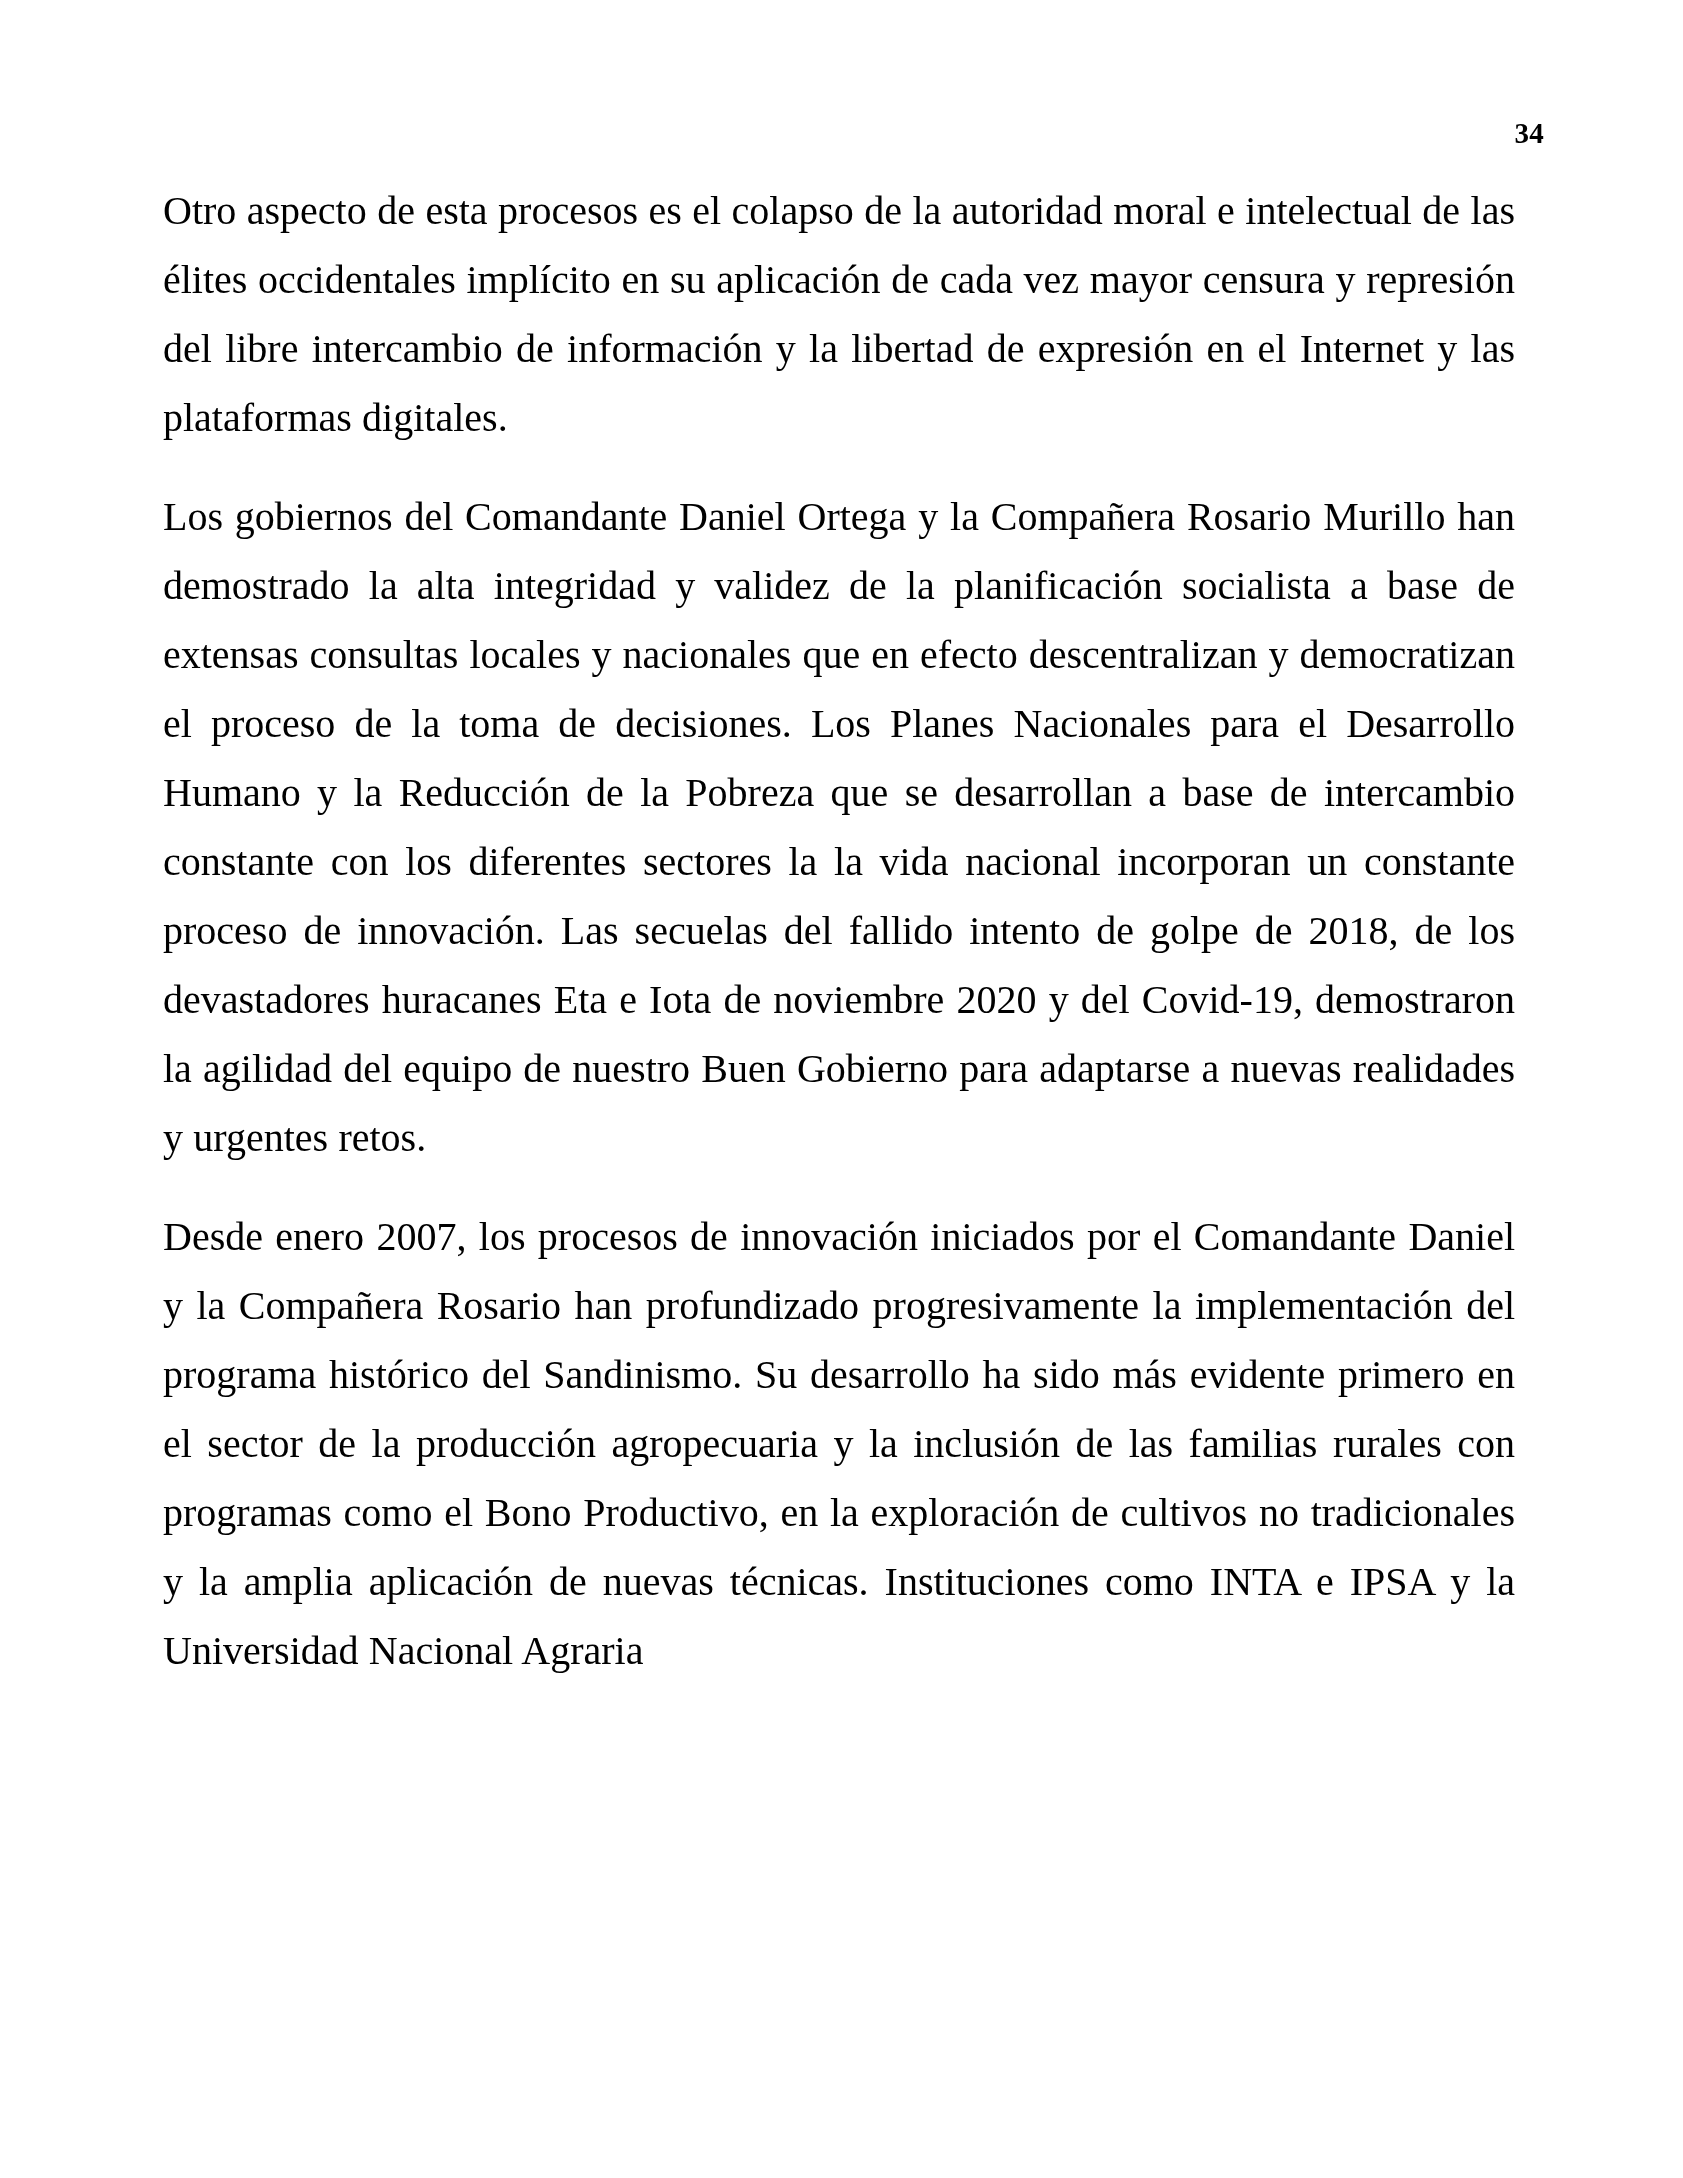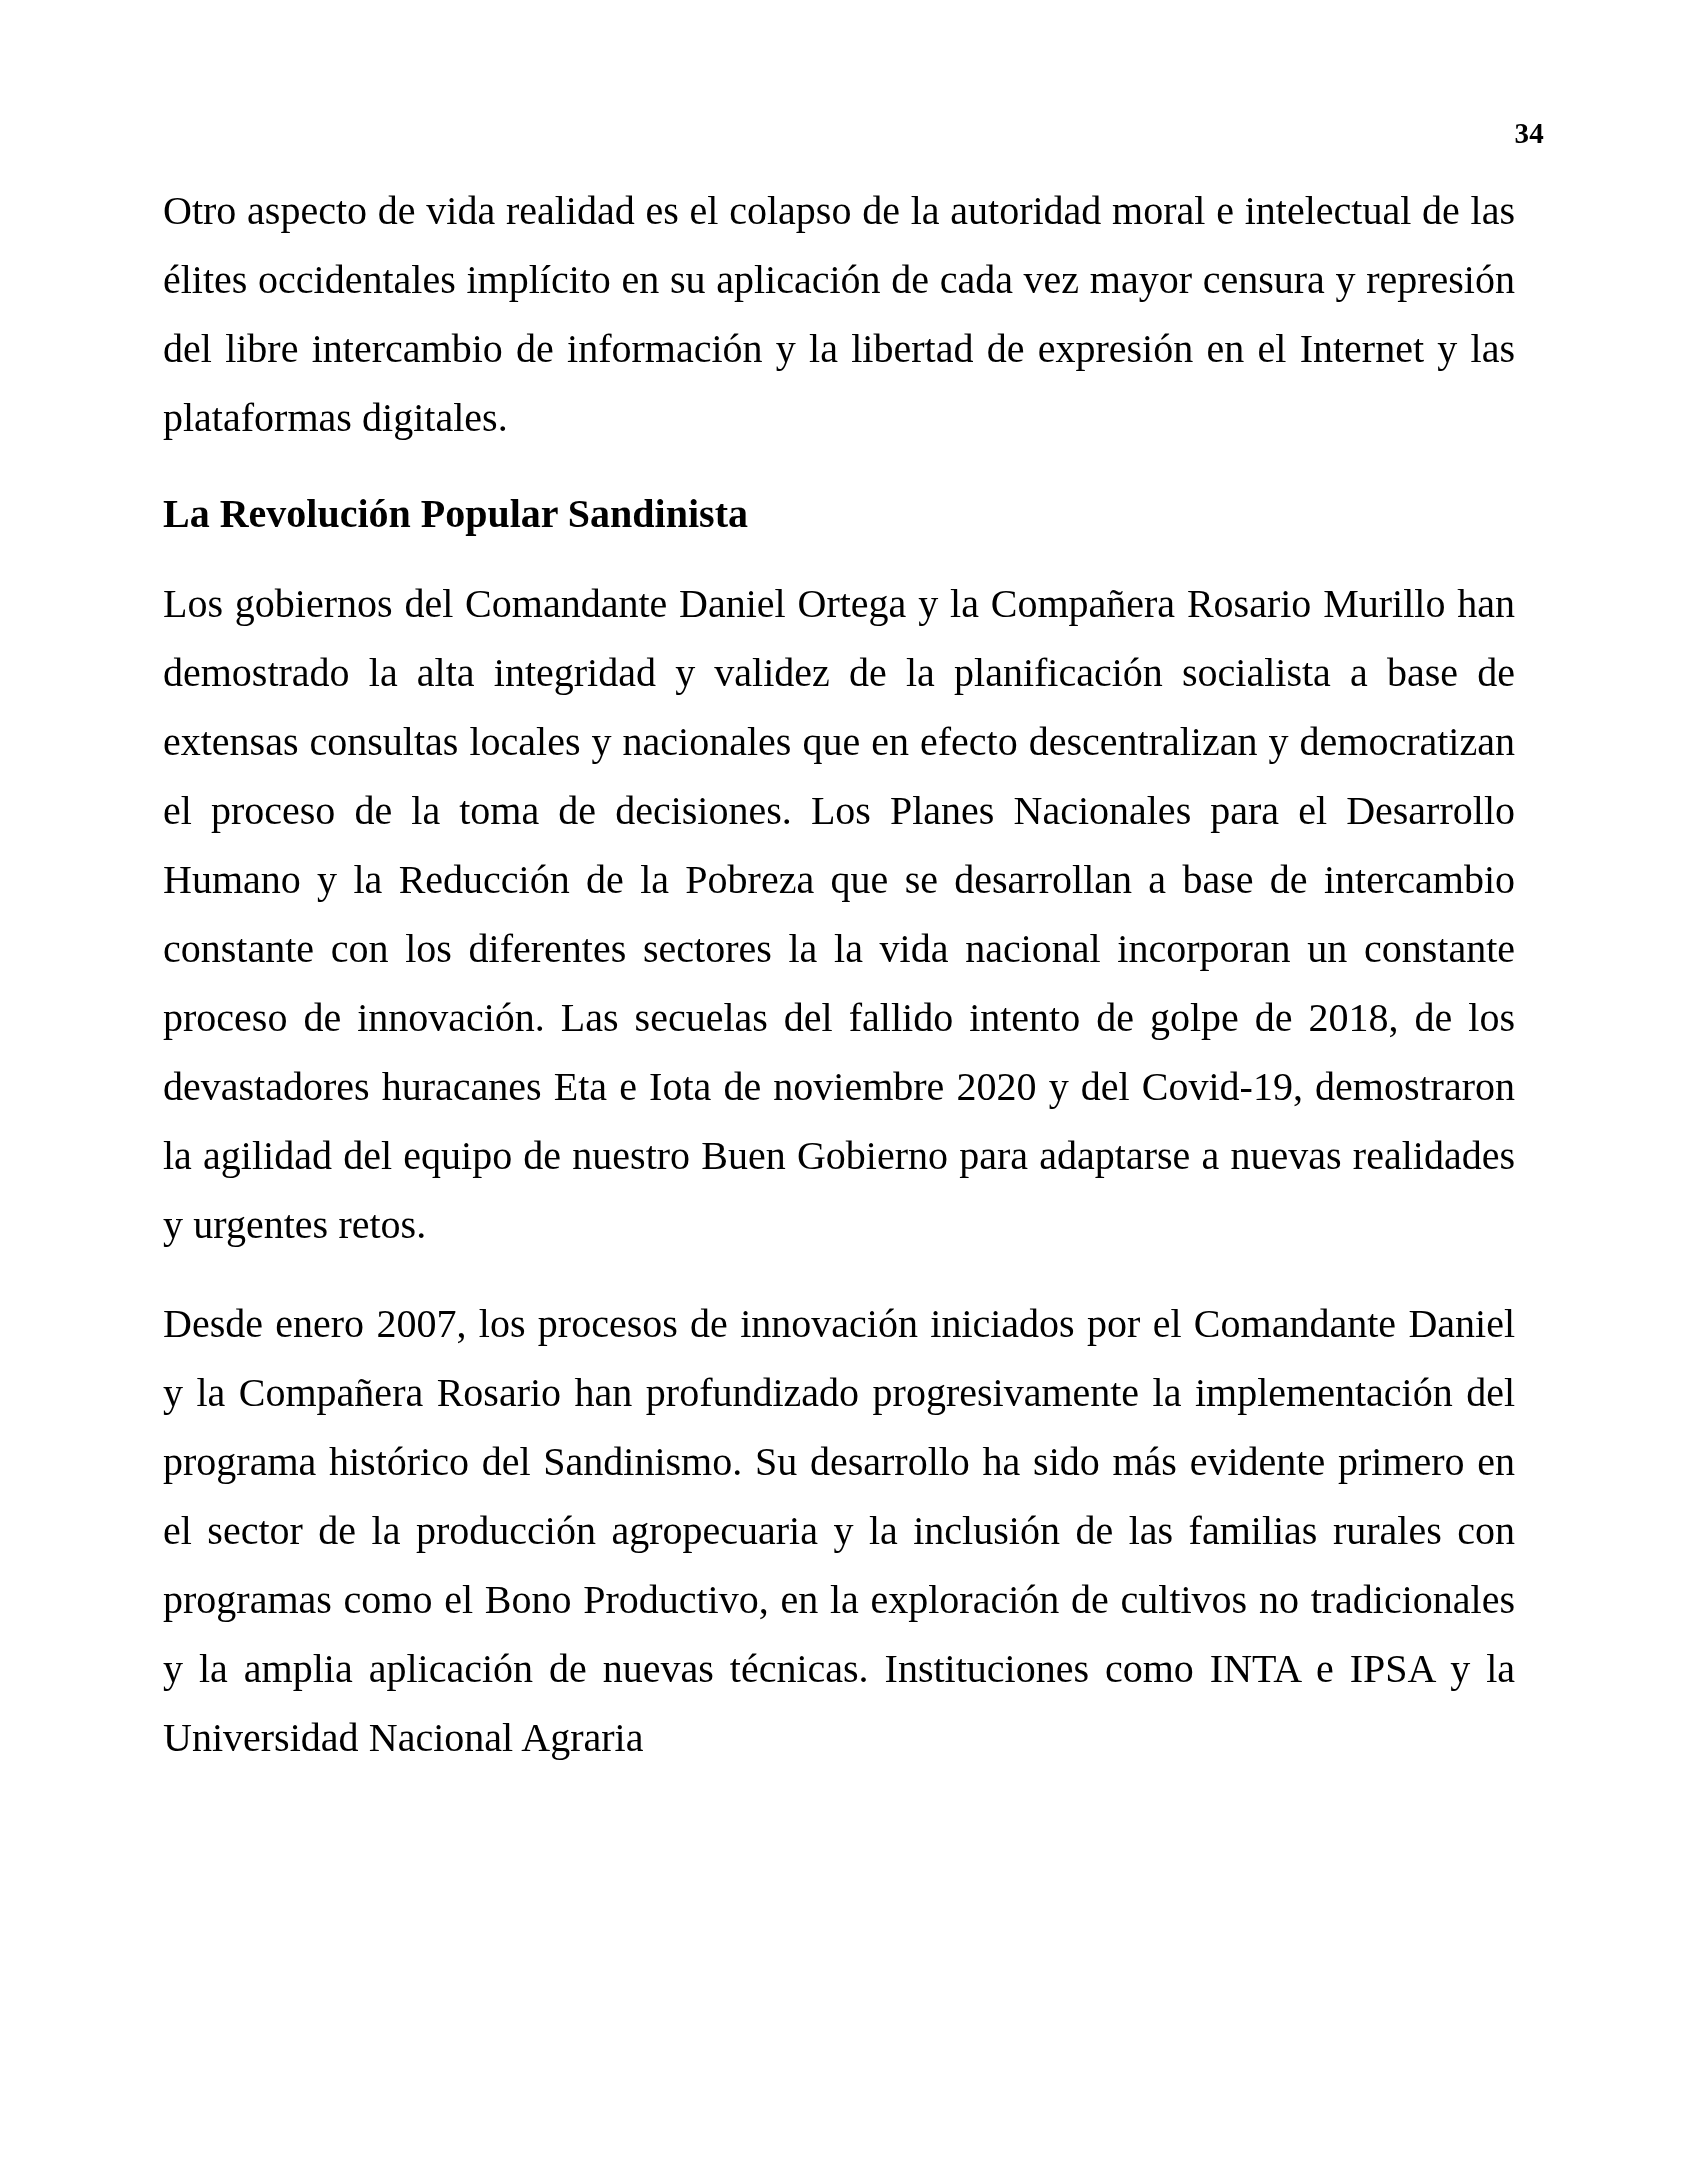--- a/index.html
+++ b/index.html
@@ -61,23 +61,22 @@
 </style>
 </head>
 <body>
 
 <div class="page">
 
   <div class="page-number">34</div>
 
   <div class="content">
 
-    <p class="body-text">Otro aspecto de vida realidad es el colapso de la autoridad moral e intelectual de las élites occidentales implícito en su aplicación de cada vez mayor censura y represión del libre intercambio de información y la libertad de expresión en el Internet y las plataformas digitales.</p>
+    <p class="body-text">Otro aspecto de esta procesos es el colapso de la autoridad moral e intelectual de las élites occidentales implícito en su aplicación de cada vez mayor censura y represión del libre intercambio de información y la libertad de expresión en el Internet y las plataformas digitales.</p>
 
-    <h2 class="section-heading">La Revolución Popular Sandinista</h2>
 
     <p class="body-text">Los gobiernos del Comandante Daniel Ortega y la Compañera Rosario Murillo han demostrado la alta integridad y validez de la planificación socialista a base de extensas consultas locales y nacionales que en efecto descentralizan y democratizan el proceso de la toma de decisiones. Los Planes Nacionales para el Desarrollo Humano y la Reducción de la Pobreza que se desarrollan a base de intercambio constante con los diferentes sectores la la vida nacional incorporan un constante proceso de innovación. Las secuelas del fallido intento de golpe de 2018, de los devastadores huracanes Eta e Iota de noviembre 2020 y del Covid-19, demostraron la agilidad del equipo de nuestro Buen Gobierno para adaptarse a nuevas realidades y urgentes retos.</p>
 
     <p class="body-text">Desde enero 2007, los procesos de innovación iniciados por el Comandante Daniel y la Compañera Rosario han profundizado progresivamente la implementación del programa histórico del Sandinismo. Su desarrollo ha sido más evidente primero en el sector de la producción agropecuaria y la inclusión de las familias rurales con programas como el Bono Productivo, en la exploración de cultivos no tradicionales y la amplia aplicación de nuevas técnicas. Instituciones como INTA e IPSA y la Universidad Nacional Agraria</p>
 
   </div>
 
 </div>
 
 

